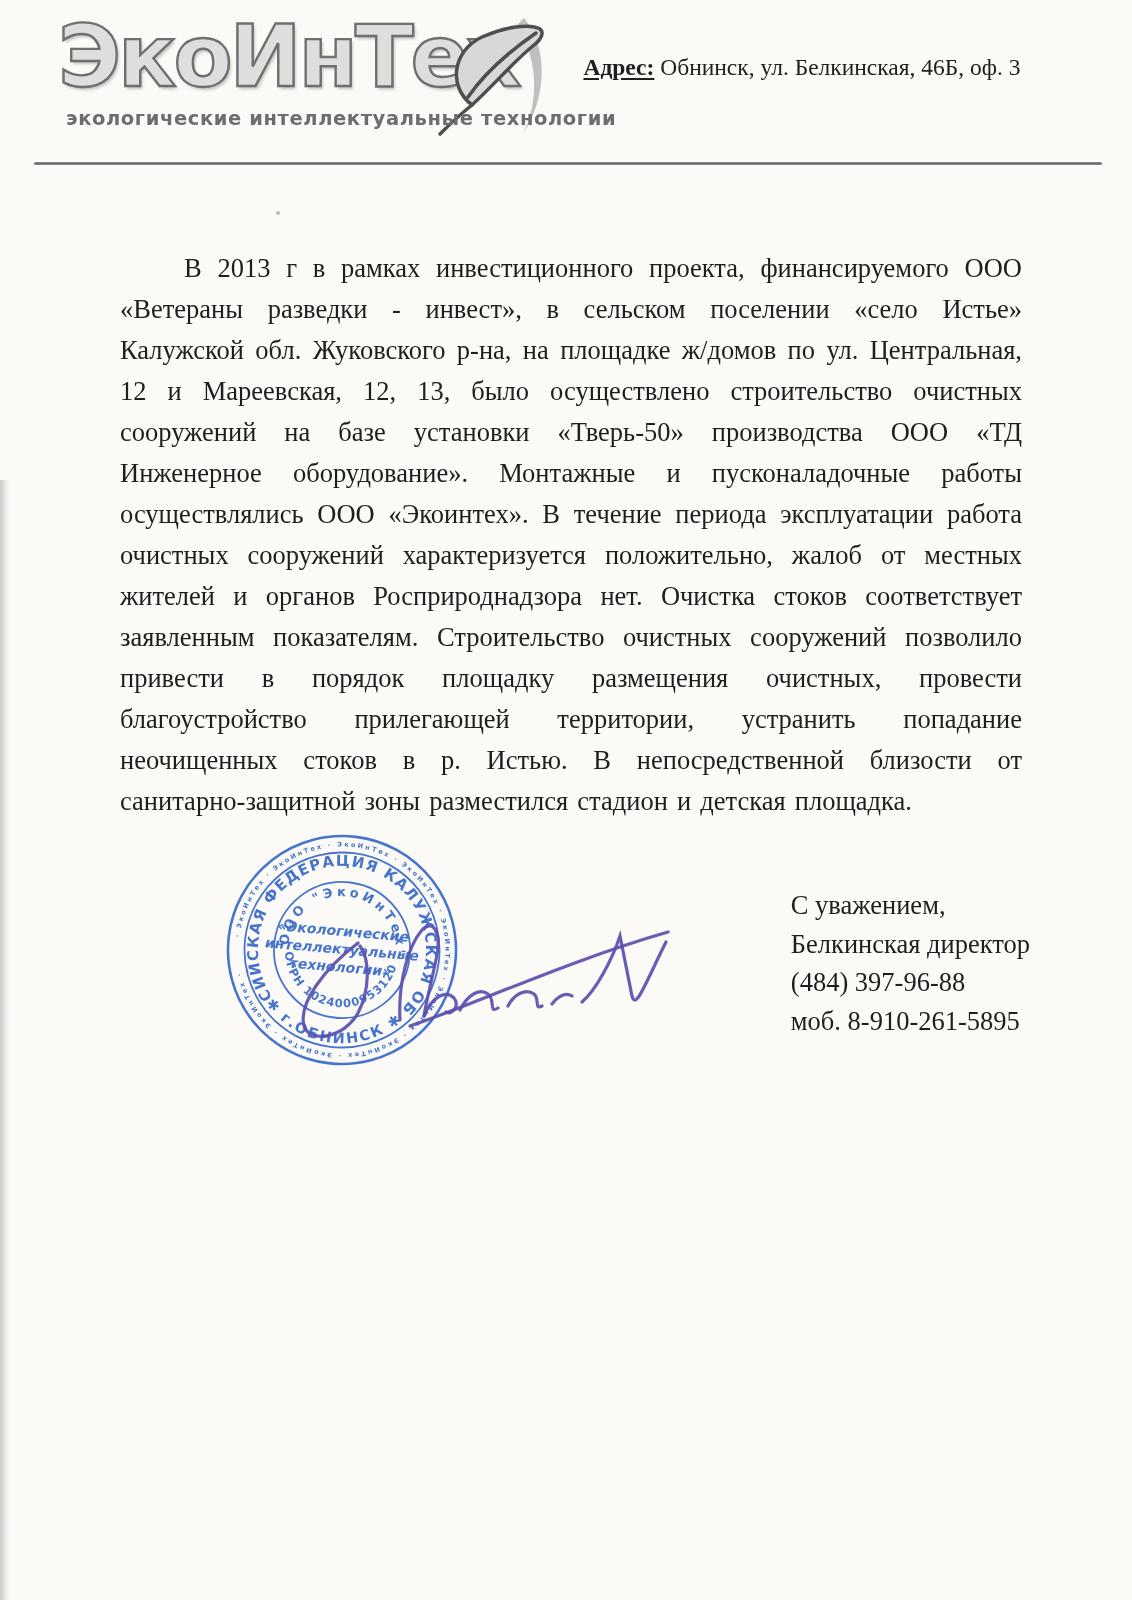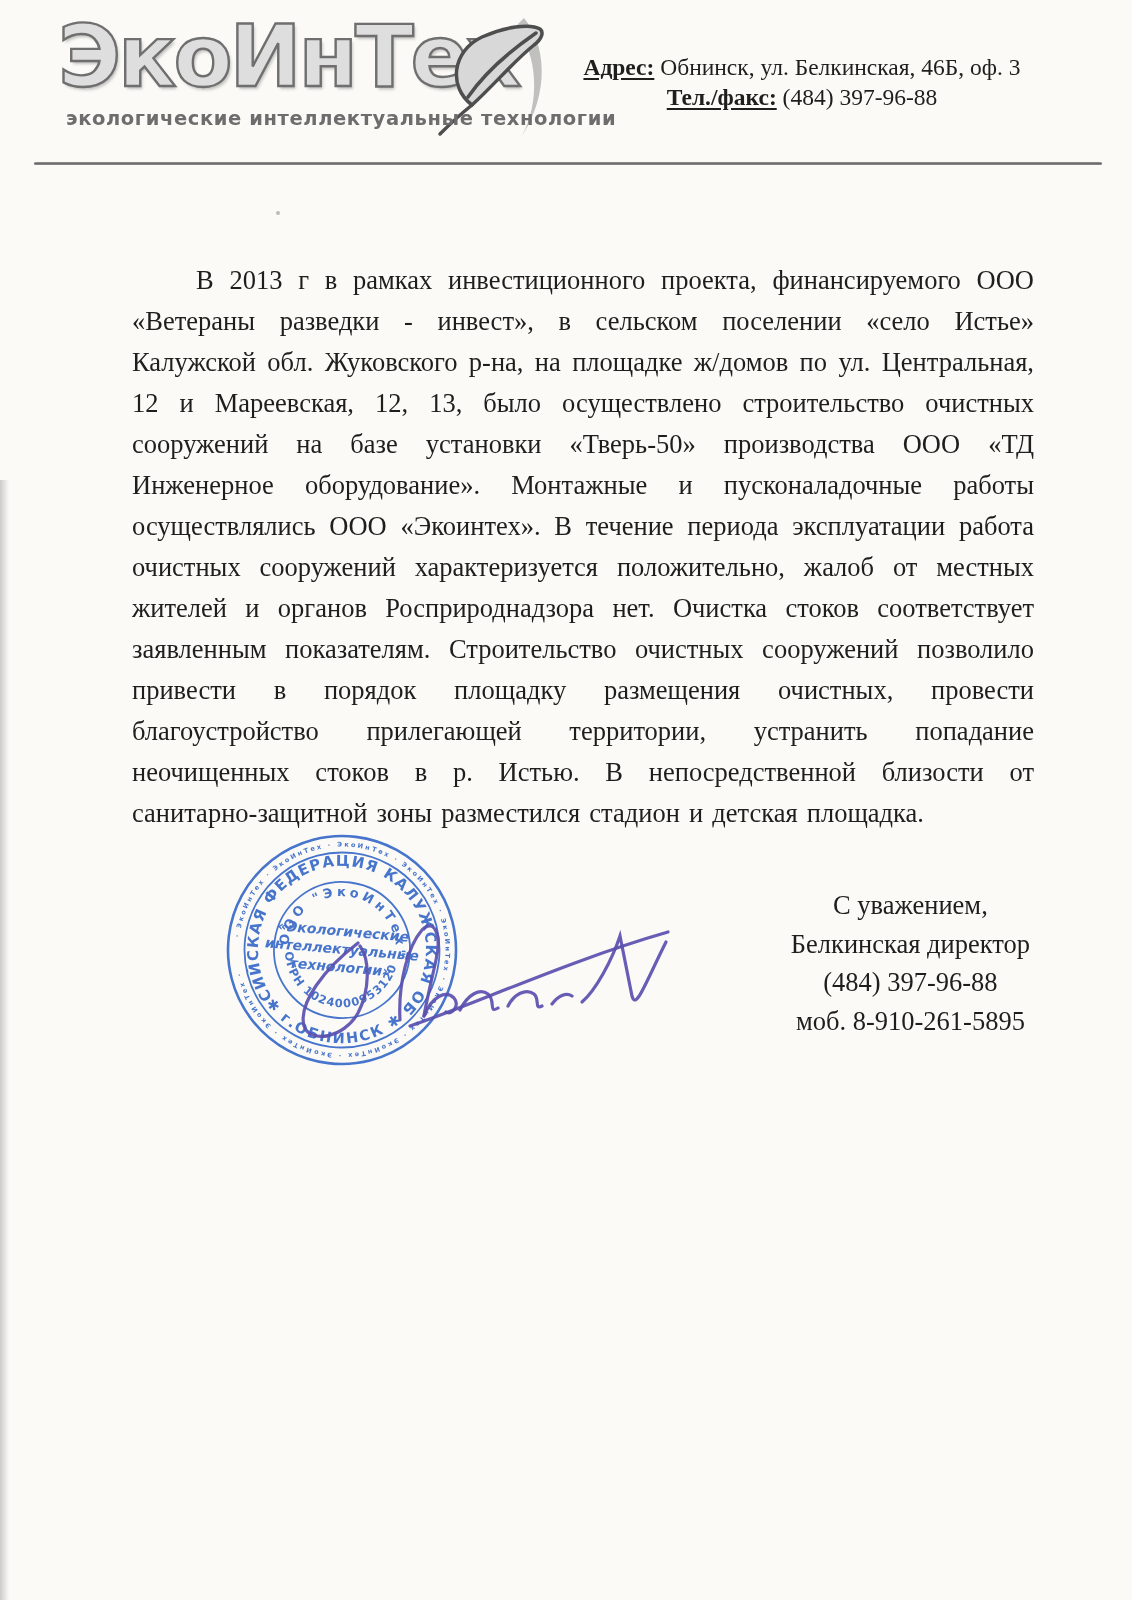--- a/index.html
+++ b/index.html
@@ -49,21 +49,21 @@
   }
   .clabel{font-weight:bold;text-decoration:underline;text-underline-offset:3px;}
   .rule{
     position:absolute;left:34px;top:162px;width:1068px;height:3px;
     background:linear-gradient(180deg,#9b9b9b,var(--rule-gray) 45%,#8f8f8f);
     border-radius:2px;
   }
   
   .body-text{
     position:absolute;left:120px;top:248px;width:902px;
-    margin:12px;
+    margin:0;
     font-size:26.5px;line-height:41px;
     text-align:justify;text-indent:64px;
     word-spacing:2.5px;
   }
   
   .stamp{position:absolute;left:222px;top:830px;width:240px;height:240px;color:var(--stamp-blue);opacity:.88;}
   .stamp svg{transform:rotate(7deg);}
   .stamp text{fill:currentColor;font-family:"DejaVu Sans", sans-serif;}
   .stamp circle{fill:none;stroke:currentColor;}
   .st-micro{font-size:6.5px;letter-spacing:2.2px;font-weight:bold;}
@@ -71,21 +71,21 @@
   .st-ring-bottom{font-size:14.5px;font-weight:bold;letter-spacing:2px;}
   .st-inner-top{font-size:13px;font-weight:bold;letter-spacing:3.5px;}
   .st-inner-bottom{font-size:11.5px;font-weight:bold;letter-spacing:1px;}
   .st-center{font-size:14px;font-weight:bold;font-style:italic;text-anchor:middle;}
   
   .signature{position:absolute;left:270px;top:898px;color:var(--ink-violet);}
   .signature path{fill:none;stroke:currentColor;stroke-width:3.2;stroke-linecap:round;opacity:.92;}
   
   .signoff{
     position:absolute;right:102px;top:886px;
-    text-align:center;
+    text-align:left;
     font-size:26.5px;line-height:38.5px;
     white-space:nowrap;
   }
   .name-line{display:flex;justify-content:flex-end;align-items:baseline;}
   .sig-line{
     display:inline-block;width:212px;height:1px;
     border-bottom:2.4px solid #2b2b2b;
     transform:translateY(-6px);
     margin-right:1px;
   }
@@ -113,24 +113,20 @@
         <path d="M36,93 C12,75 16,39 46,25 C68,15 94,11 104,17 C108,20 106,27 98,33 C78,49 58,73 36,93 Z" fill="#d8d8d8" stroke="#4e4e4e" stroke-width="3.5" stroke-linejoin="round"></path>
         <path d="M32,85 C50,59 74,39 100,21" fill="none" stroke="#4e4e4e" stroke-width="3.5" stroke-linecap="round"></path>
       </svg>
       <div class="tagline">экологические интеллектуальные технологии</div>
     </div>
 
     <div class="contacts">
       <div>
         <span class="clabel">Адрес:</span>
         <span>Обнинск, ул. Белкинская, 46Б, оф. 3</span>
-      </div>
-      <div>
-        <span class="clabel">Тел./факс:</span>
-        <span>(484) 397-96-88</span>
       </div>
     </div>
 
     <div class="rule"></div>
   </header>
 
   <main>
     <p class="body-text">В 2013 г в рамках инвестиционного проекта, финансируемого ООО «Ветераны разведки - инвест», в сельском поселении «село Истье» Калужской обл. Жуковского р-на, на площадке ж/домов по ул. Центральная, 12 и Мареевская, 12, 13, было осуществлено строительство очистных сооружений на базе установки «Тверь-50» производства ООО «ТД Инженерное оборудование». Монтажные и пусконаладочные работы осуществлялись ООО «Экоинтех». В течение периода эксплуатации работа очистных сооружений характеризуется положительно, жалоб от местных жителей и органов Росприроднадзора нет. Очистка стоков соответствует заявленным показателям. Строительство очистных сооружений позволило привести в порядок площадку размещения очистных, провести благоустройство прилегающей территории, устранить попадание неочищенных стоков в р. Истью. В непосредственной близости от санитарно-защитной зоны разместился стадион и детская площадка.</p>
   </main>
 

